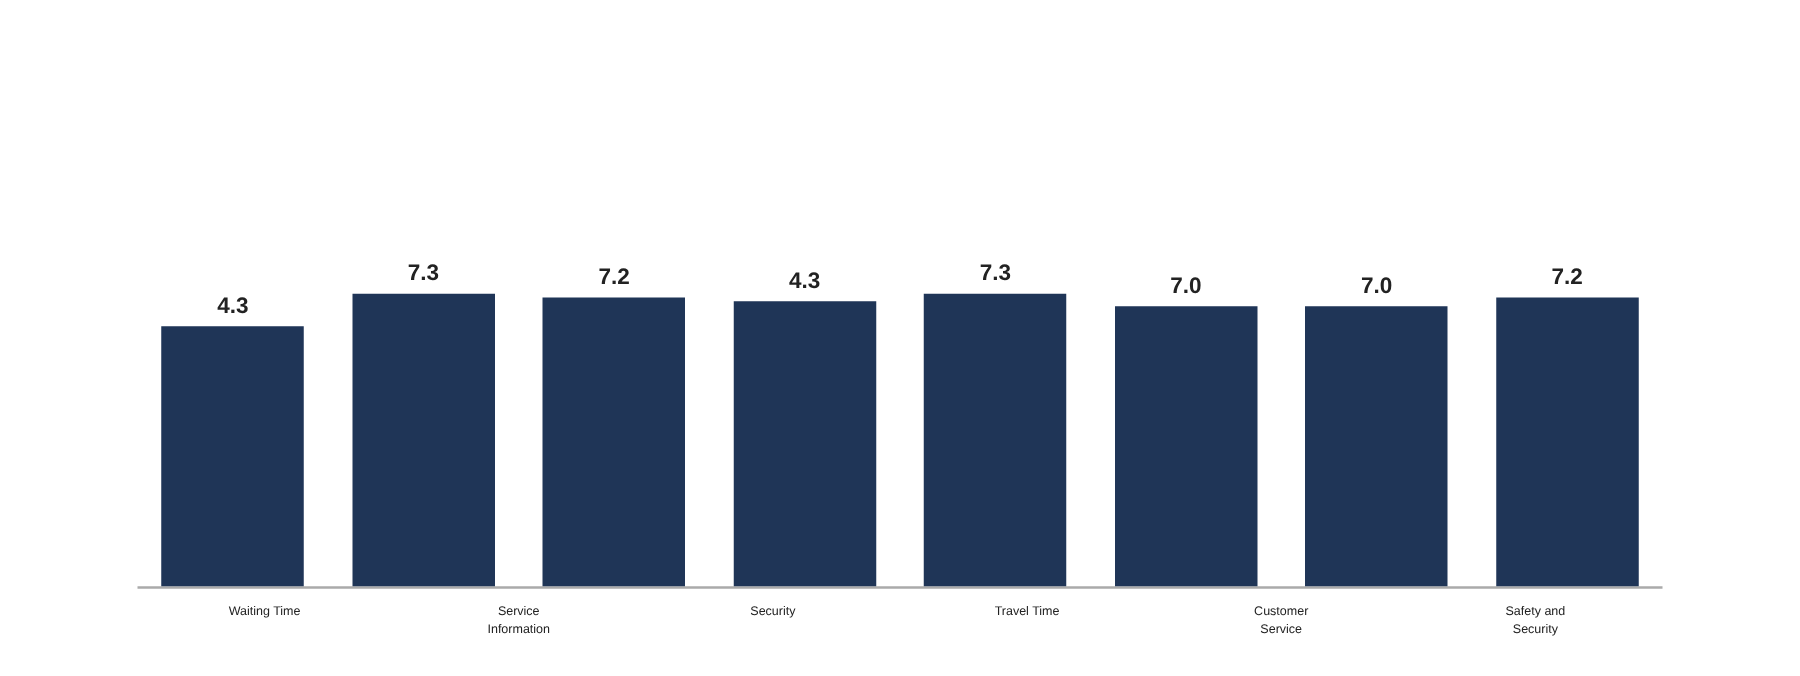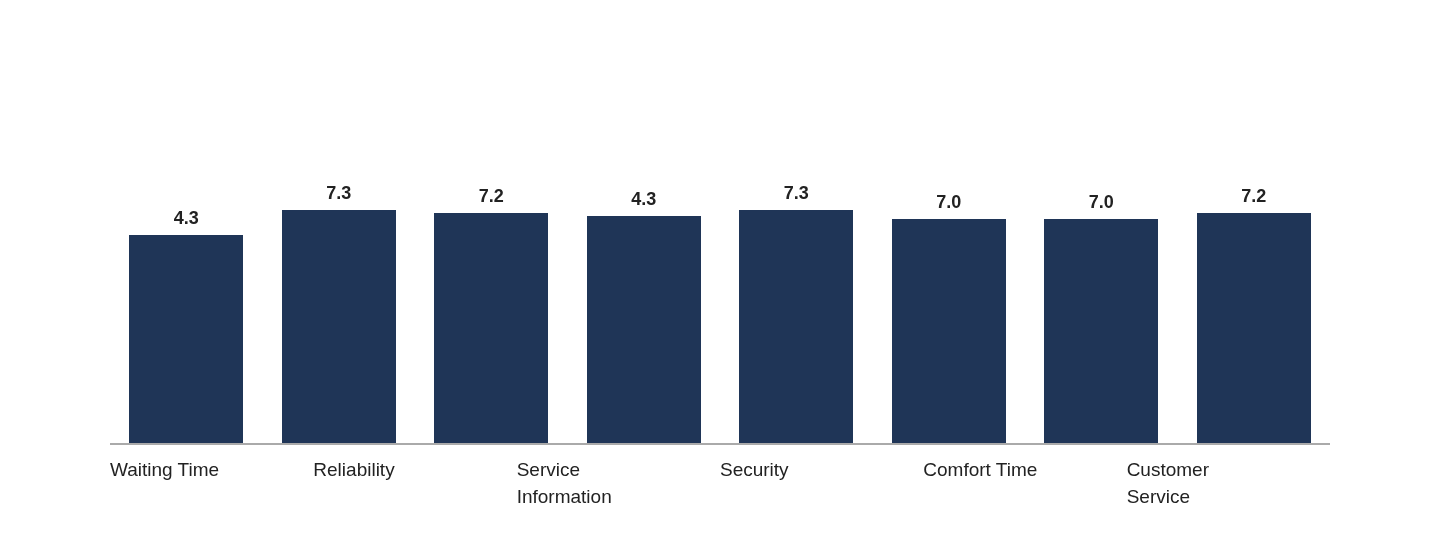--- a/index.html
+++ b/index.html
@@ -49,21 +49,22 @@
       width: 75%;
       background-color: #1f3557;
     }
     .labels-area {
       display: flex;
       gap: 0;
       margin-top: 12px;
     }
     .bar-label {
       flex: 1;
-      font-size: 19px;
+      text-align: center;
+      font-size: 10px;
       color: #222;
       line-height: 1.4;
       font-family: Arial, sans-serif;
     }
   </style>
 </head>
 <body>
 
 <div class="chart-container">
   <div class="bars-area" id="bars-area">
@@ -95,19 +96,19 @@
         <div class="bar-value">7.0</div>
         <div class="bar" style="height: 224px;"></div>
       </div>
       <div class="bar-group">
         <div class="bar-value">7.2</div>
         <div class="bar" style="height: 230.4px;"></div>
       </div>
     </div>
   <div class="labels-area" id="labels-area">
   <div class="bar-label">Waiting Time</div>
-      <div class="bar-label">Reliability</div>
       <div class="bar-label">Service<br>Information</div>
       <div class="bar-label">Security</div>
-      <div class="bar-label">Comfort Time</div>
+      <div class="bar-label">Travel Time</div>
       <div class="bar-label">Customer<br>Service</div>
+      <div class="bar-label">Safety and<br>Security</div>
     </div>
 </div>
 
 </body></html>

